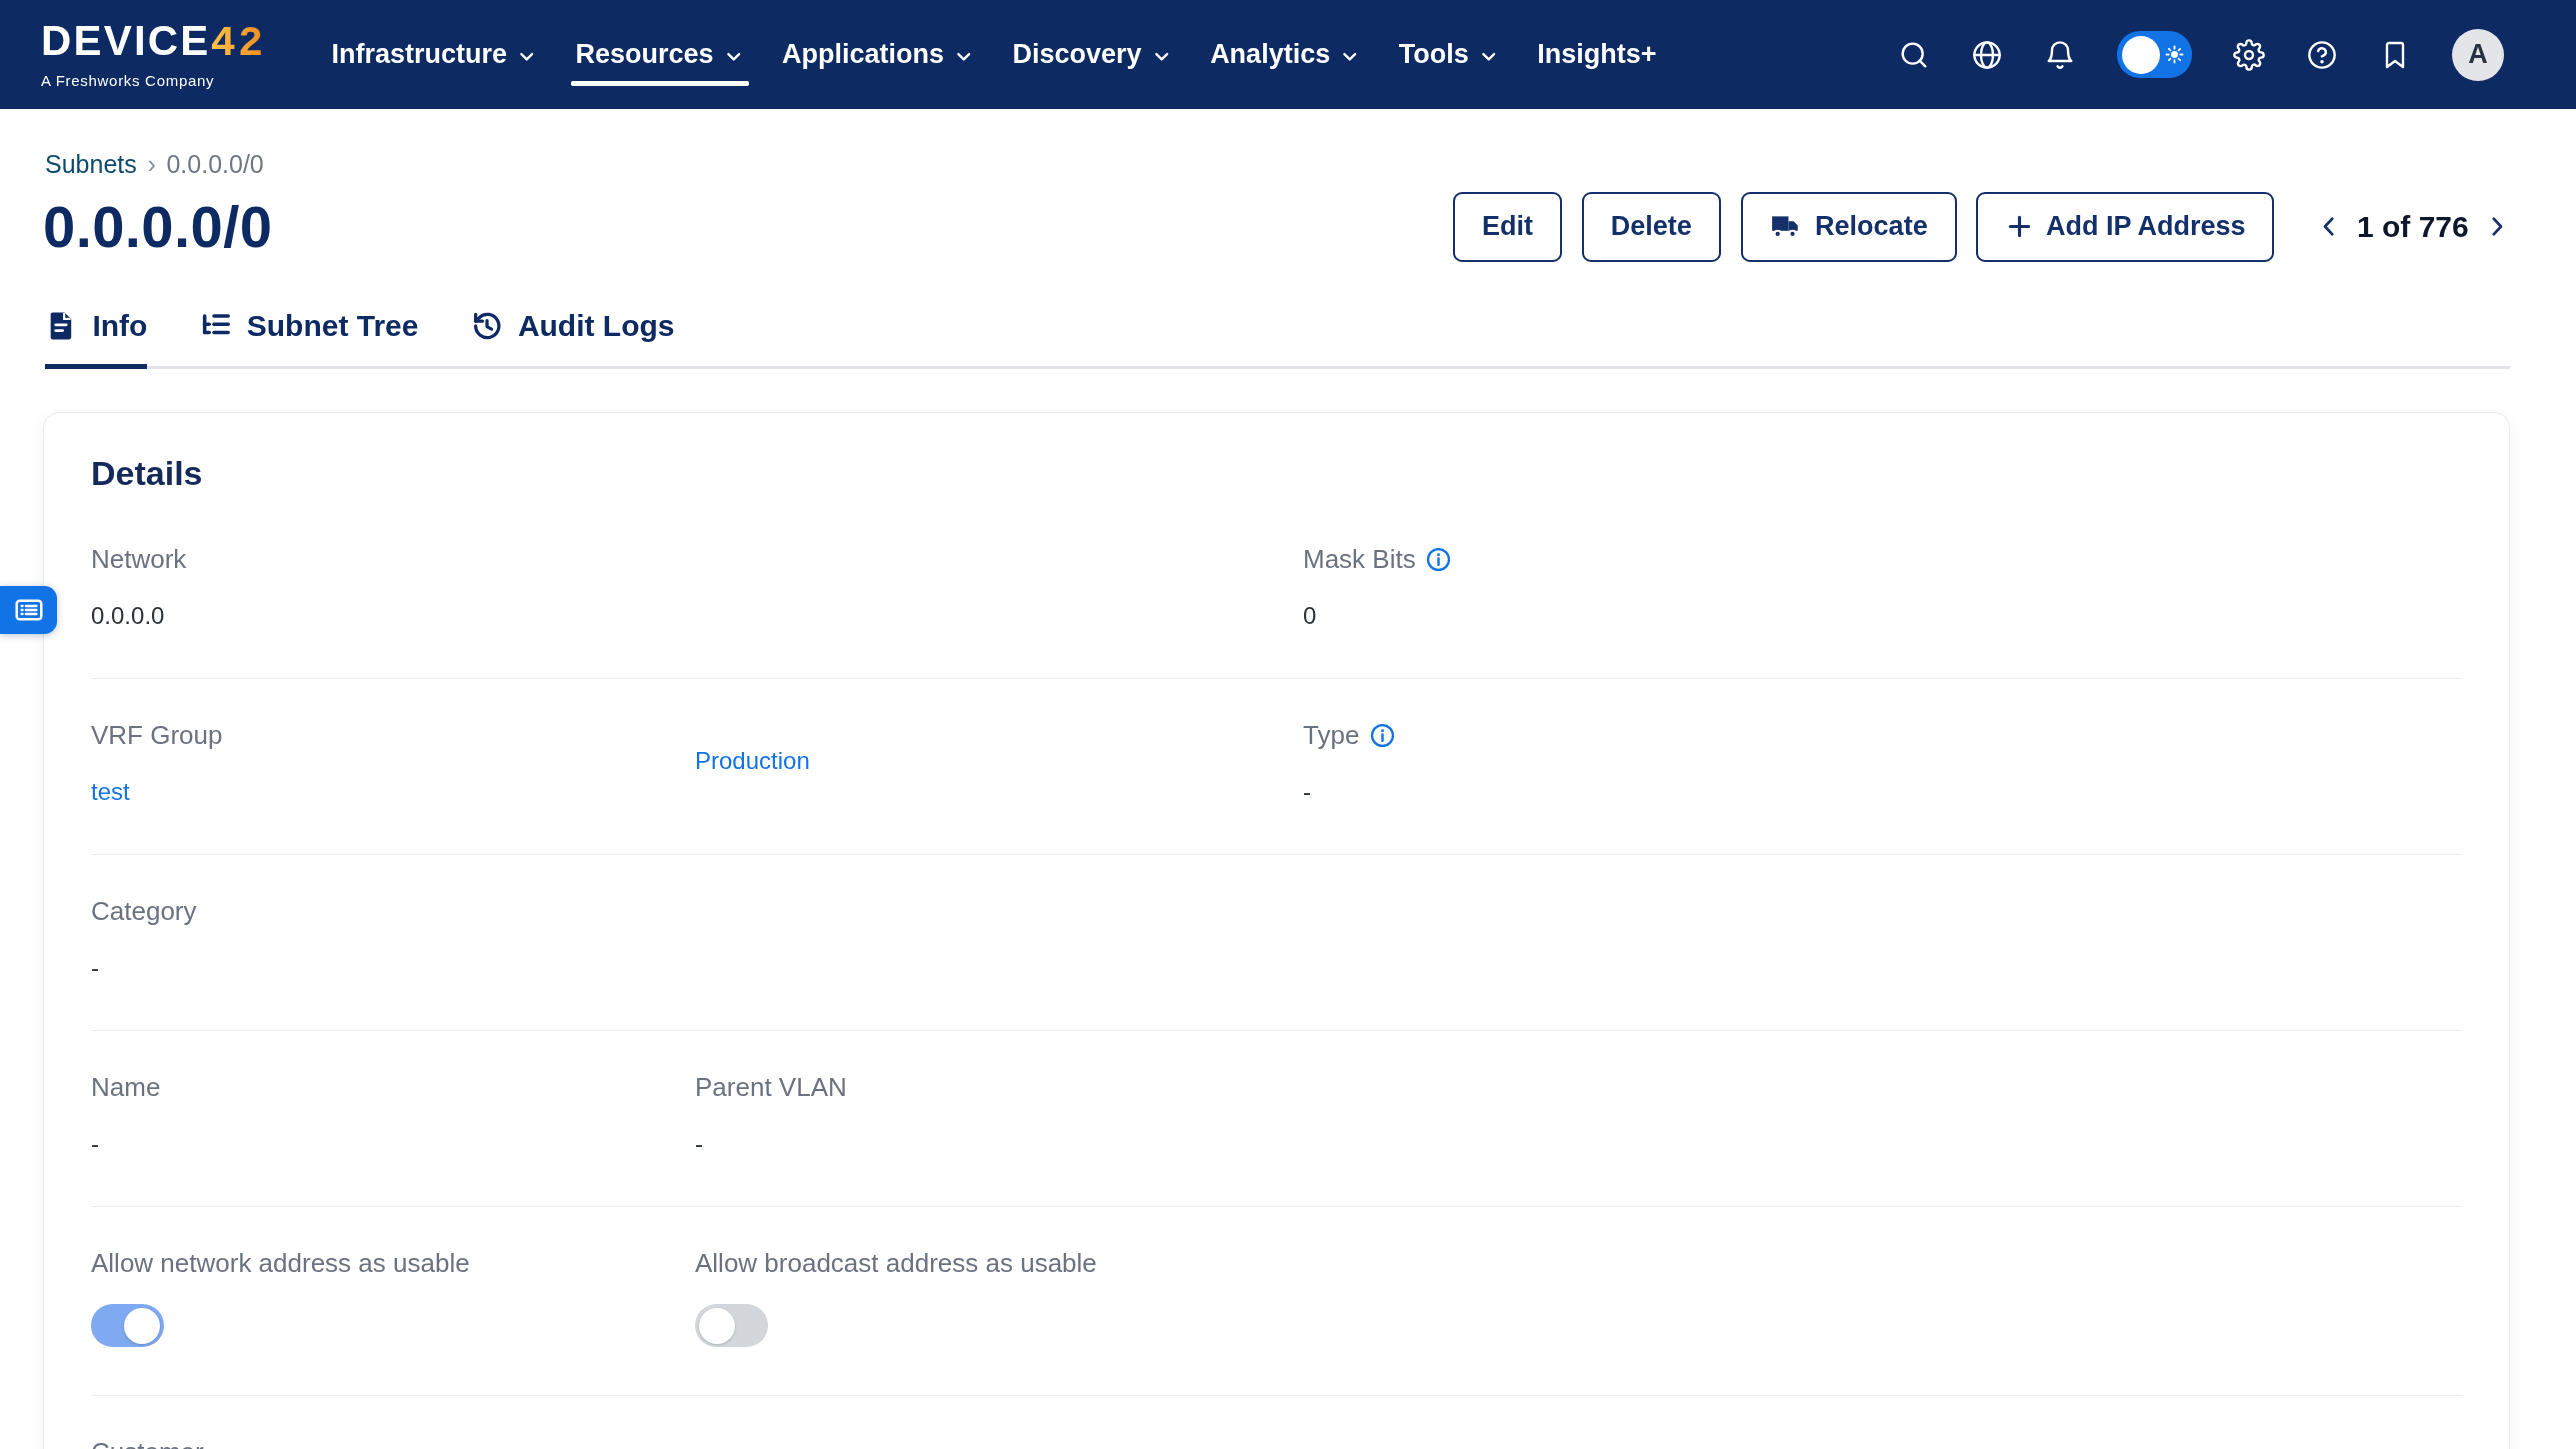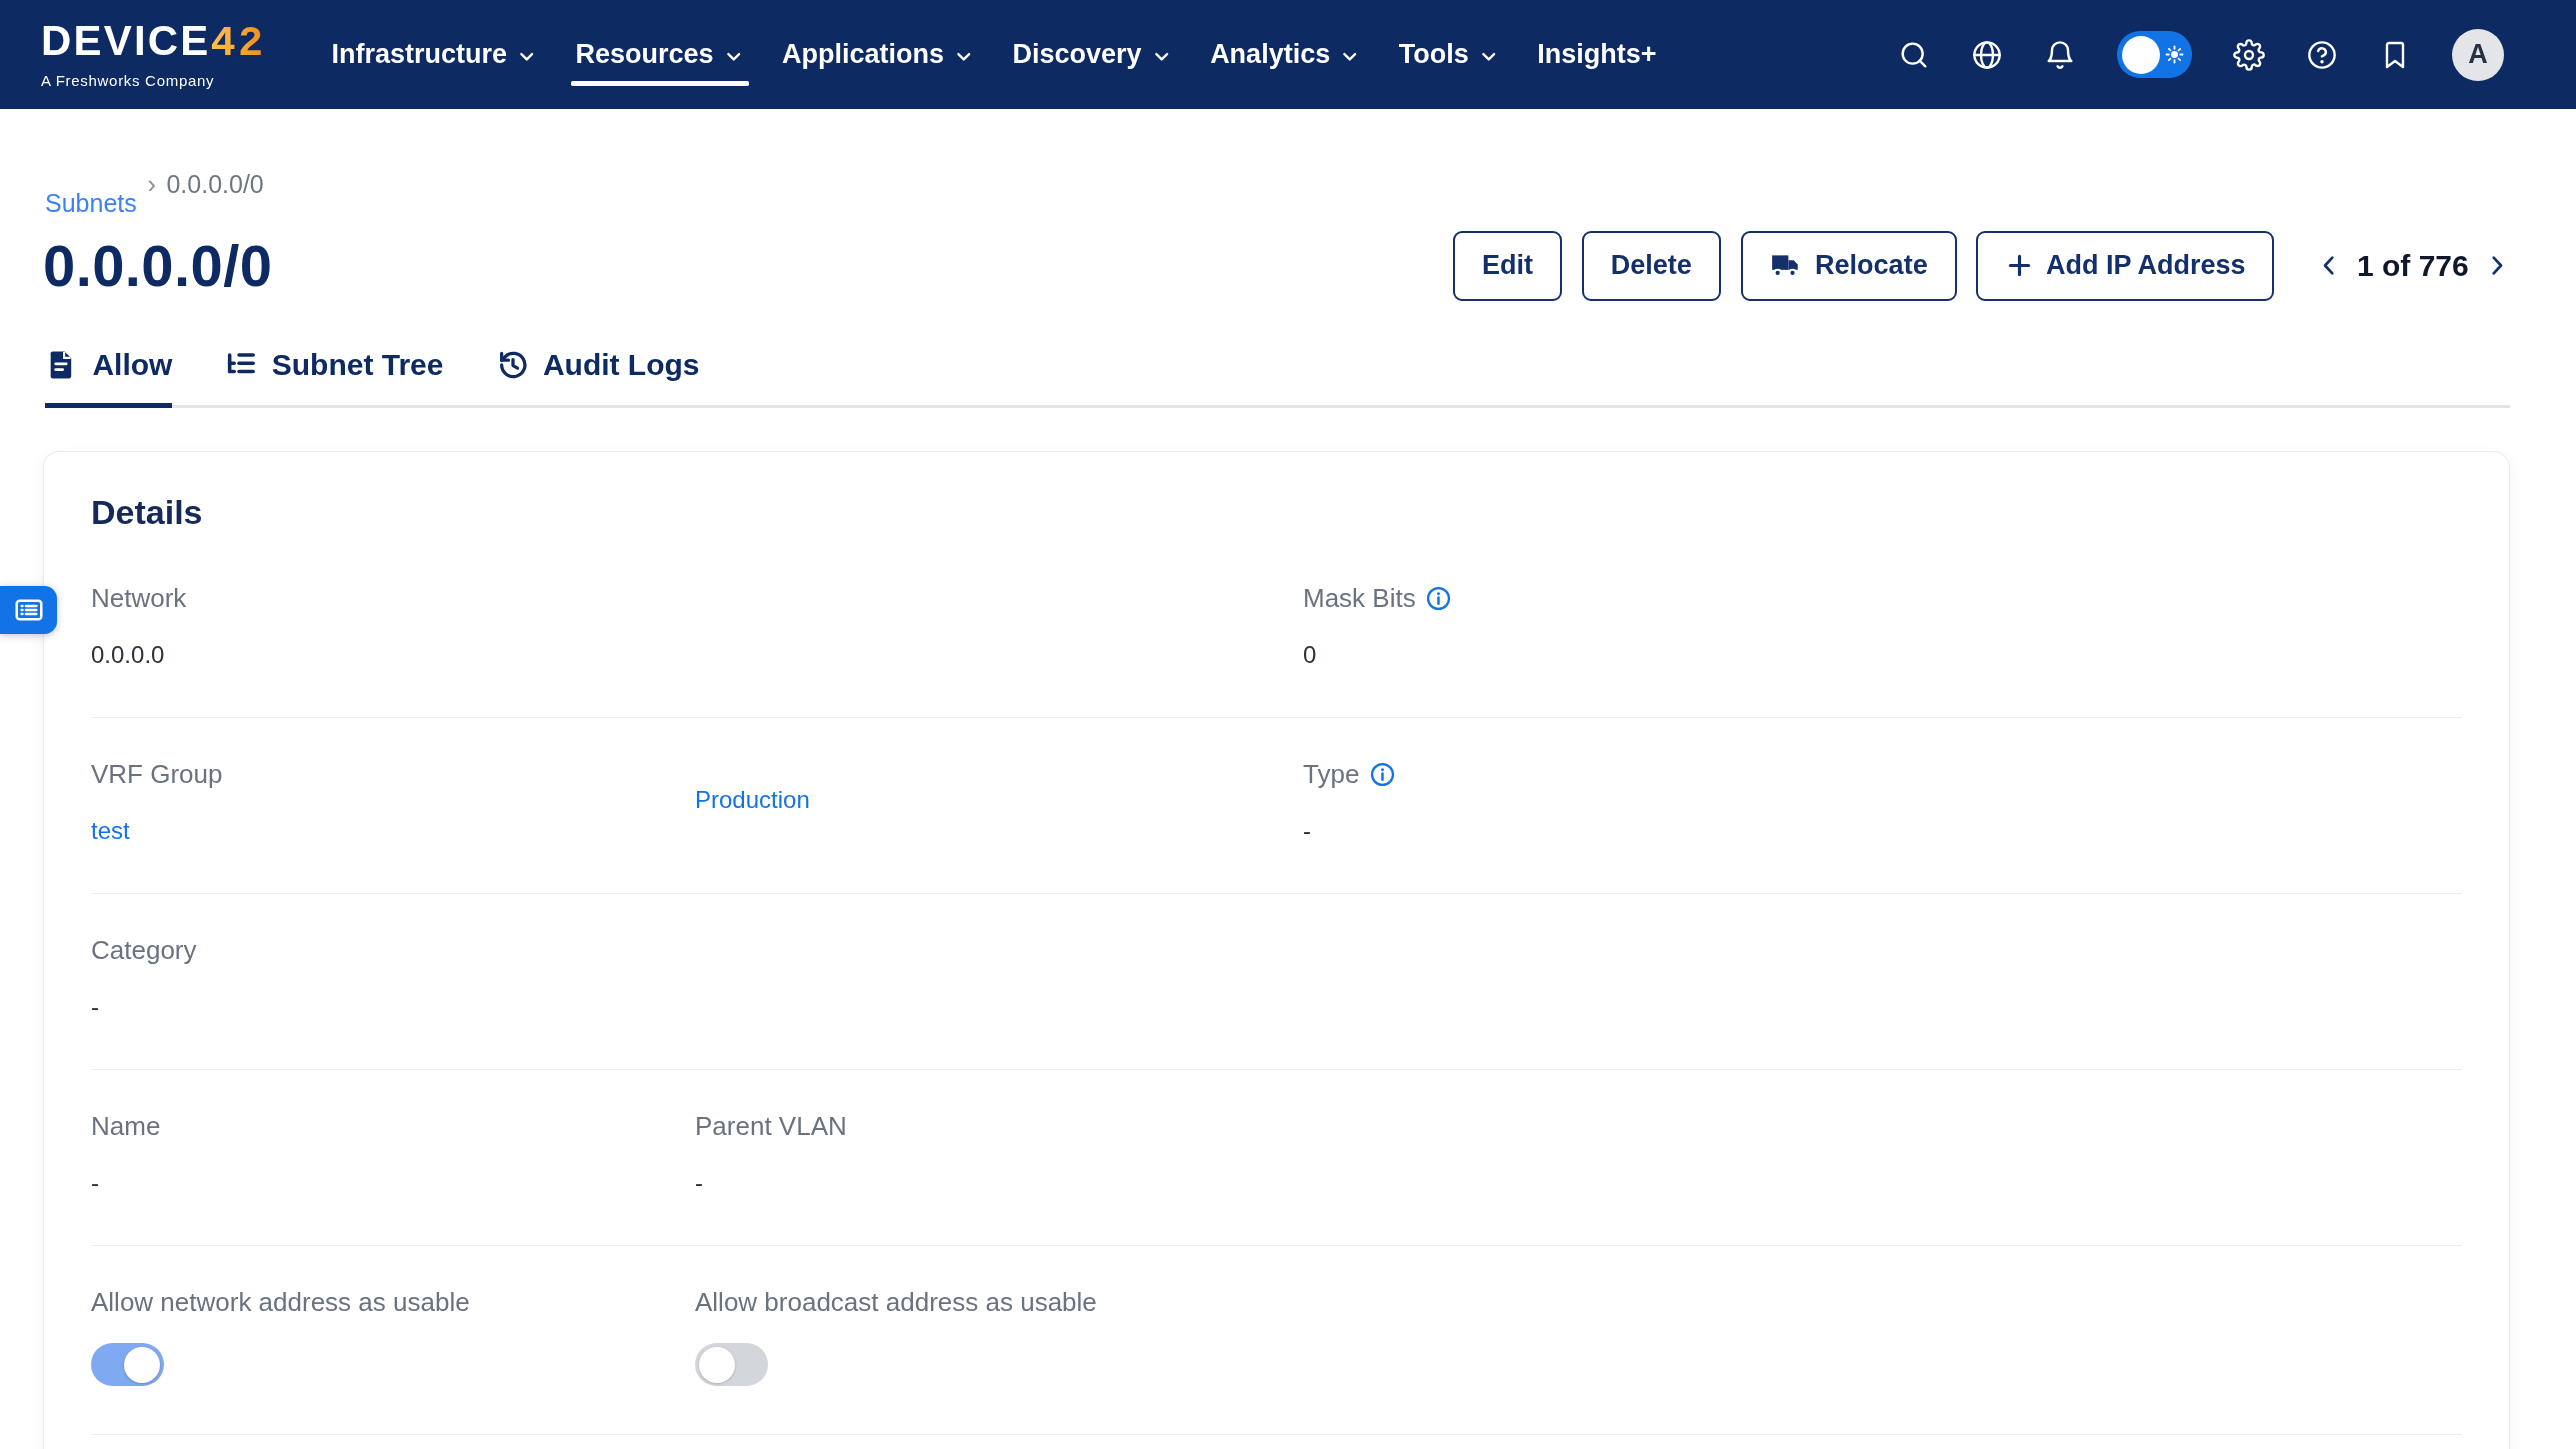--- a/index.html
+++ b/index.html
@@ -32,21 +32,21 @@
   .theme-toggle .knob { position:absolute; left:4.5px; top:4.5px; width:38px; height:38px;
     border-radius:50%; background:#fff; }
   .theme-toggle .sun { position:absolute; right:6.3px; top:11.6px; width:23px; height:23px; }
   .avatar { width:52px; height:52px; border-radius:50%; background:#E3E5E9; border:none;
     color:#273142; font-size:27px; font-weight:700; cursor:pointer;
     display:flex; align-items:center; justify-content:center; font-family:inherit; }
 
   
   main { position:relative; }
   .breadcrumb { margin:41px 66px 0 45px; font-size:25px; display:flex; gap:10.7px; align-items:center; }
-  .breadcrumb a { color:#3b82f6; text-decoration:none; cursor:pointer;margin-top:39px; }
+  .breadcrumb a { color:#0c4a6e; text-decoration:none; cursor:pointer; }
   .breadcrumb .sep { color:#8A9099; }
   .breadcrumb .current { color:#6E7680; }
   .page-header { display:flex; justify-content:space-between; align-items:center;
     margin:12.5px 66px 0 43px; }
   .page-title { font-size:58px; font-weight:800; color:#0D2A63; letter-spacing:0.4px; }
   .actions { display:flex; align-items:center; gap:19.7px;justify-content:center; }
   .btn { height:70px; background:#fff; border:2.1px solid #13306B; border-radius:9px;
     color:#13306B; font-size:27px; font-weight:700; padding:0 27px; cursor:pointer;
     display:flex; align-items:center; gap:11.6px; font-family:inherit; }
   .btn svg { color:#13306B; }
@@ -251,21 +251,21 @@
   </div>
 
   <div class="tabs">
     <div class="tab active">
       <svg viewBox="0 0 24 24">
         <path d="M5.5 2.5h8.2L18.5 7v13a1.5 1.5 0 0 1-1.5 1.5H5.5A1.5 1.5 0 0 1 4 20.5v-16A1.5 1.5 0 0 1 5.5 2.5z" fill="currentColor"></path>
         <path d="M13.5 2.8V7h4.6" fill="none" stroke="#fff" stroke-width="1.5"></path>
         <line x1="7.5" y1="11.2" x2="15" y2="11.2" stroke="#fff" stroke-width="1.9" stroke-linecap="round"></line>
         <line x1="7.5" y1="15.2" x2="12.5" y2="15.2" stroke="#fff" stroke-width="1.9" stroke-linecap="round"></line>
       </svg>
-      <span>Allow</span>
+      <span>Info</span>
     </div>
     <div class="tab">
       <svg viewBox="0 0 24 24">
         <g stroke="currentColor" stroke-width="2.5" fill="none" stroke-linecap="round">
           <line x1="4" y1="5" x2="4" y2="16.6"></line>
             <path d="M4 16.6h3.2"></path>
             <path d="M4 10.8h3.2"></path>
           <line x1="10.6" y1="5" x2="20.6" y2="5"></line>
             <line x1="10.6" y1="10.8" x2="20.6" y2="10.8"></line>
             <line x1="10.6" y1="16.6" x2="20.6" y2="16.6"></line>

